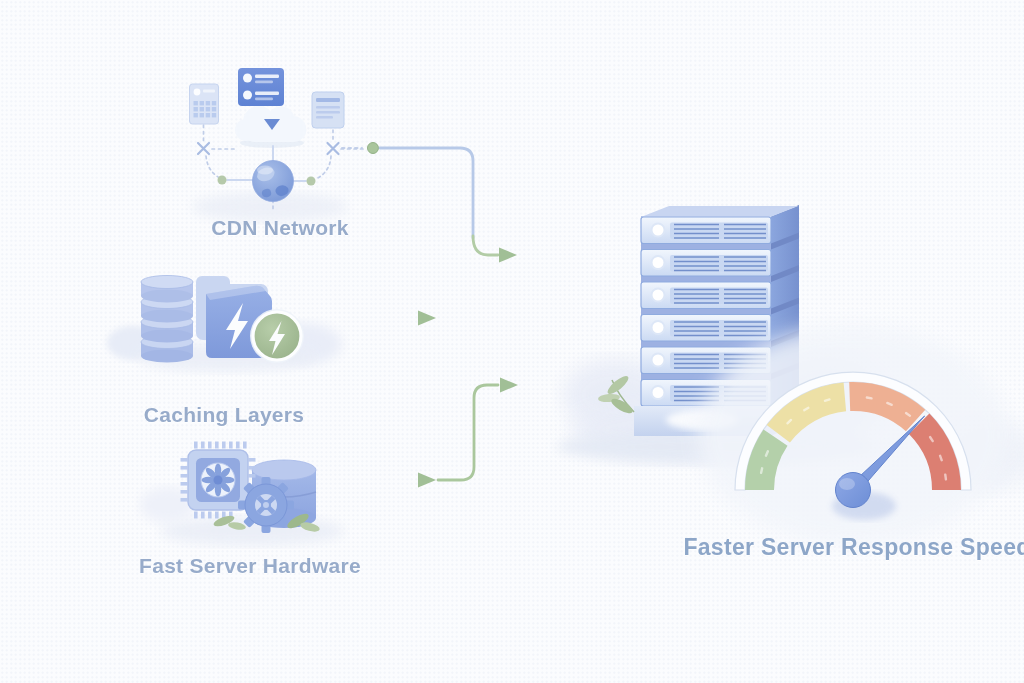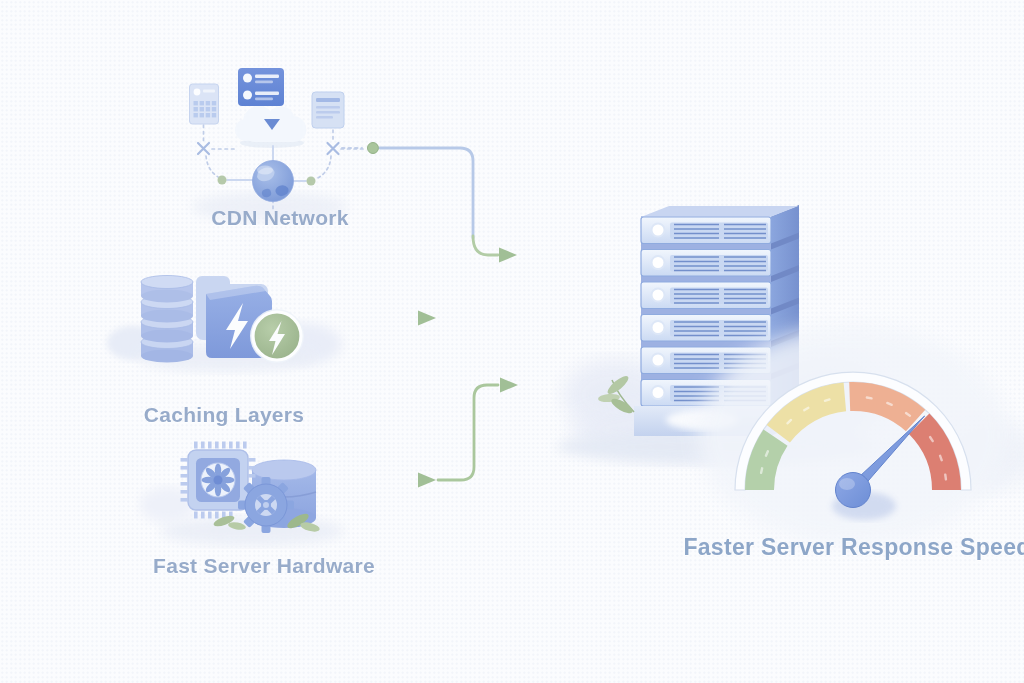--- a/index.html
+++ b/index.html
@@ -492,17 +492,17 @@
 
     <g>
       <ellipse cx="864" cy="506" rx="32" ry="14" fill="#aabce4" opacity=".45" filter="url(#b3)"></ellipse>
       <polygon points="849.1,486.2 856.9,493.8 924.6,416" fill="url(#gNeedle)" stroke="#6283cd" stroke-width="1" stroke-linejoin="round"></polygon>
       <circle cx="853" cy="490" r="17.5" fill="url(#gNeedle)" stroke="#6283cd" stroke-width="1"></circle>
       <ellipse cx="847" cy="484" rx="8" ry="6" fill="#ffffff" opacity=".25"></ellipse>
     </g>
   </g>
 </svg>
 
-<div class="lbl lbl-src" style="left:280px;top:218px">CDN Network</div>
+<div class="lbl lbl-src" style="left:280px;top:228px">CDN Network</div>
 <div class="lbl lbl-src" style="left:224px;top:415px">Caching Layers</div>
-<div class="lbl lbl-src" style="left:264px;top:566px">Fast Server Hardware</div>
+<div class="lbl lbl-src" style="left:250px;top:566px">Fast Server Hardware</div>
 <div class="lbl lbl-target" style="left:857px;top:547px">Faster Server Response Speed</div>
 </div>
 
 </body></html>

